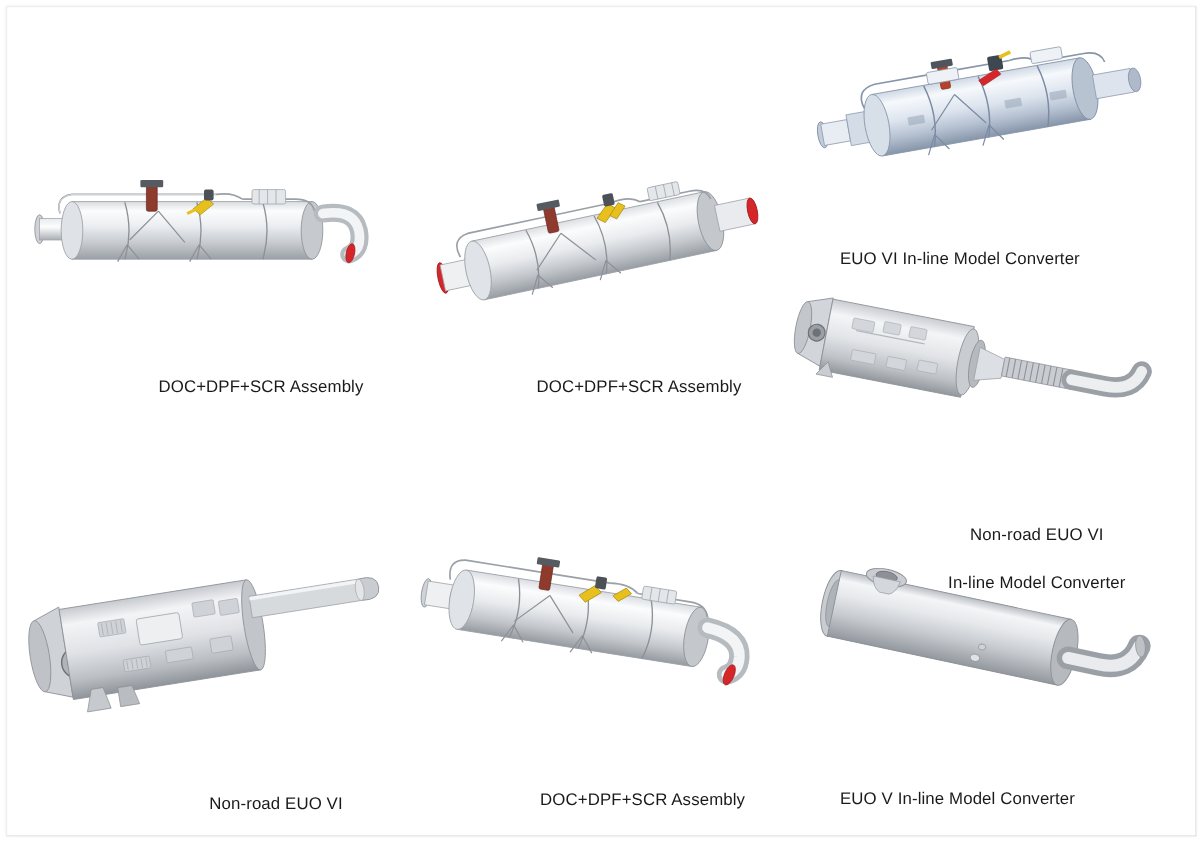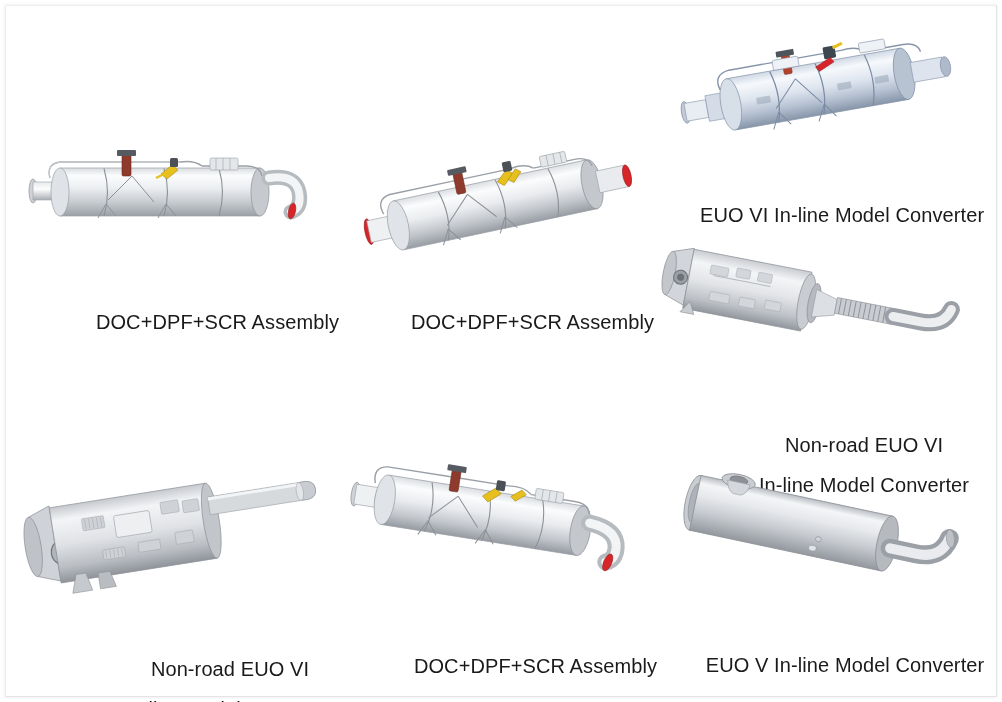--- a/index.html
+++ b/index.html
@@ -33,21 +33,21 @@
     border-top-color: #eeeeee;
     border-left-color: #eeeeee;
     background: #ffffff;
     box-shadow: 0 0 3px rgba(0,0,0,0.10);
     pointer-events: none;
   }
   .caption {
     position: absolute;
     text-align: center;
     color: #1a1a1a;
-    font-size: 20px;
+    font-size: 14px;
     line-height: 20px;
     letter-spacing: 0.1px;
     white-space: pre-line;
     font-family: "Liberation Sans", sans-serif;
   }
   .prod {
     position: absolute;
     overflow: visible;
   }
   .prod svg { display: block; overflow: visible; }
@@ -438,15 +438,15 @@
 
         <ellipse cx="152" cy="58" rx="3" ry="2.5" fill="#cfd2d7" stroke="#8d9197" stroke-width="0.6"></ellipse>
         <ellipse cx="148" cy="68" rx="4" ry="3" fill="#dfe2e6" stroke="#8d9197" stroke-width="0.6"></ellipse>
 
         <path d="M224 52 h26 q26 0 30 -22" fill="none" stroke="#9aa0a6" stroke-width="19" stroke-linecap="round"></path>
         <path d="M224 52 h26 q26 0 30 -22" fill="none" stroke="#e9ebee" stroke-width="10" stroke-linecap="round"></path>
         <ellipse cx="281" cy="30" rx="4" ry="9" fill="#bec2c7" stroke="#8d9197" stroke-width="0.6" transform="rotate(-18 281 30)"></ellipse>
       </g>
     </svg>
   </div>
-  <div class="caption" style="left:700px; top:655px; width:290px; text-align:center;">EUO V In-line Model Converter</div>
+  <div class="caption" style="left:700px; top:655px; width:290px; text-align:left;">EUO V In-line Model Converter</div>
 
 </div>
 
 </body></html>

